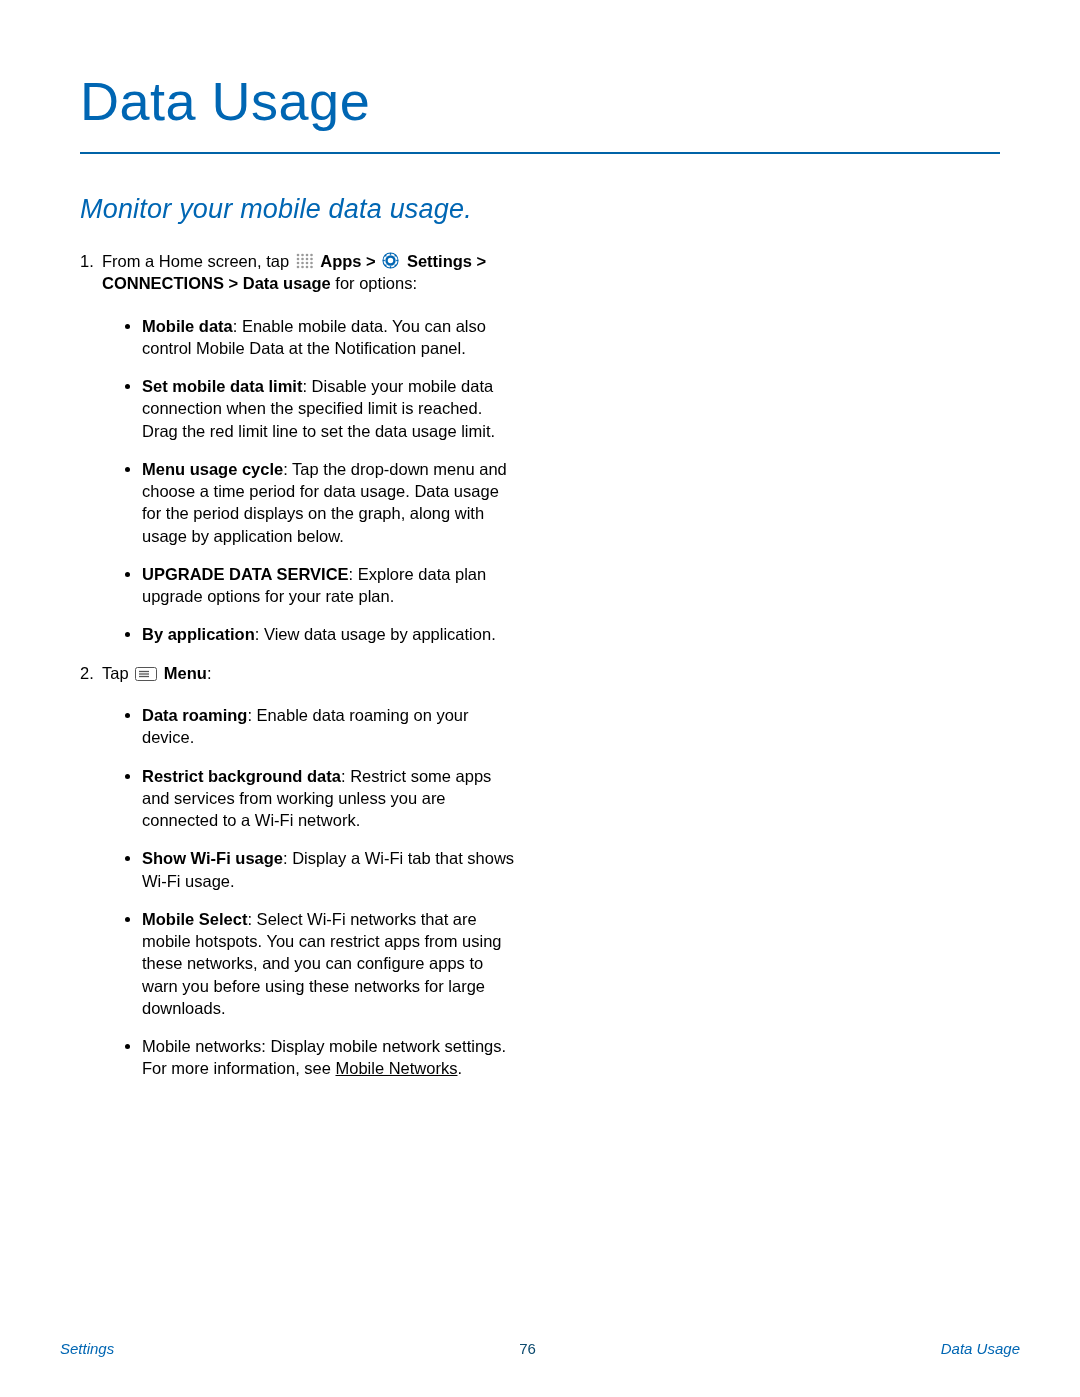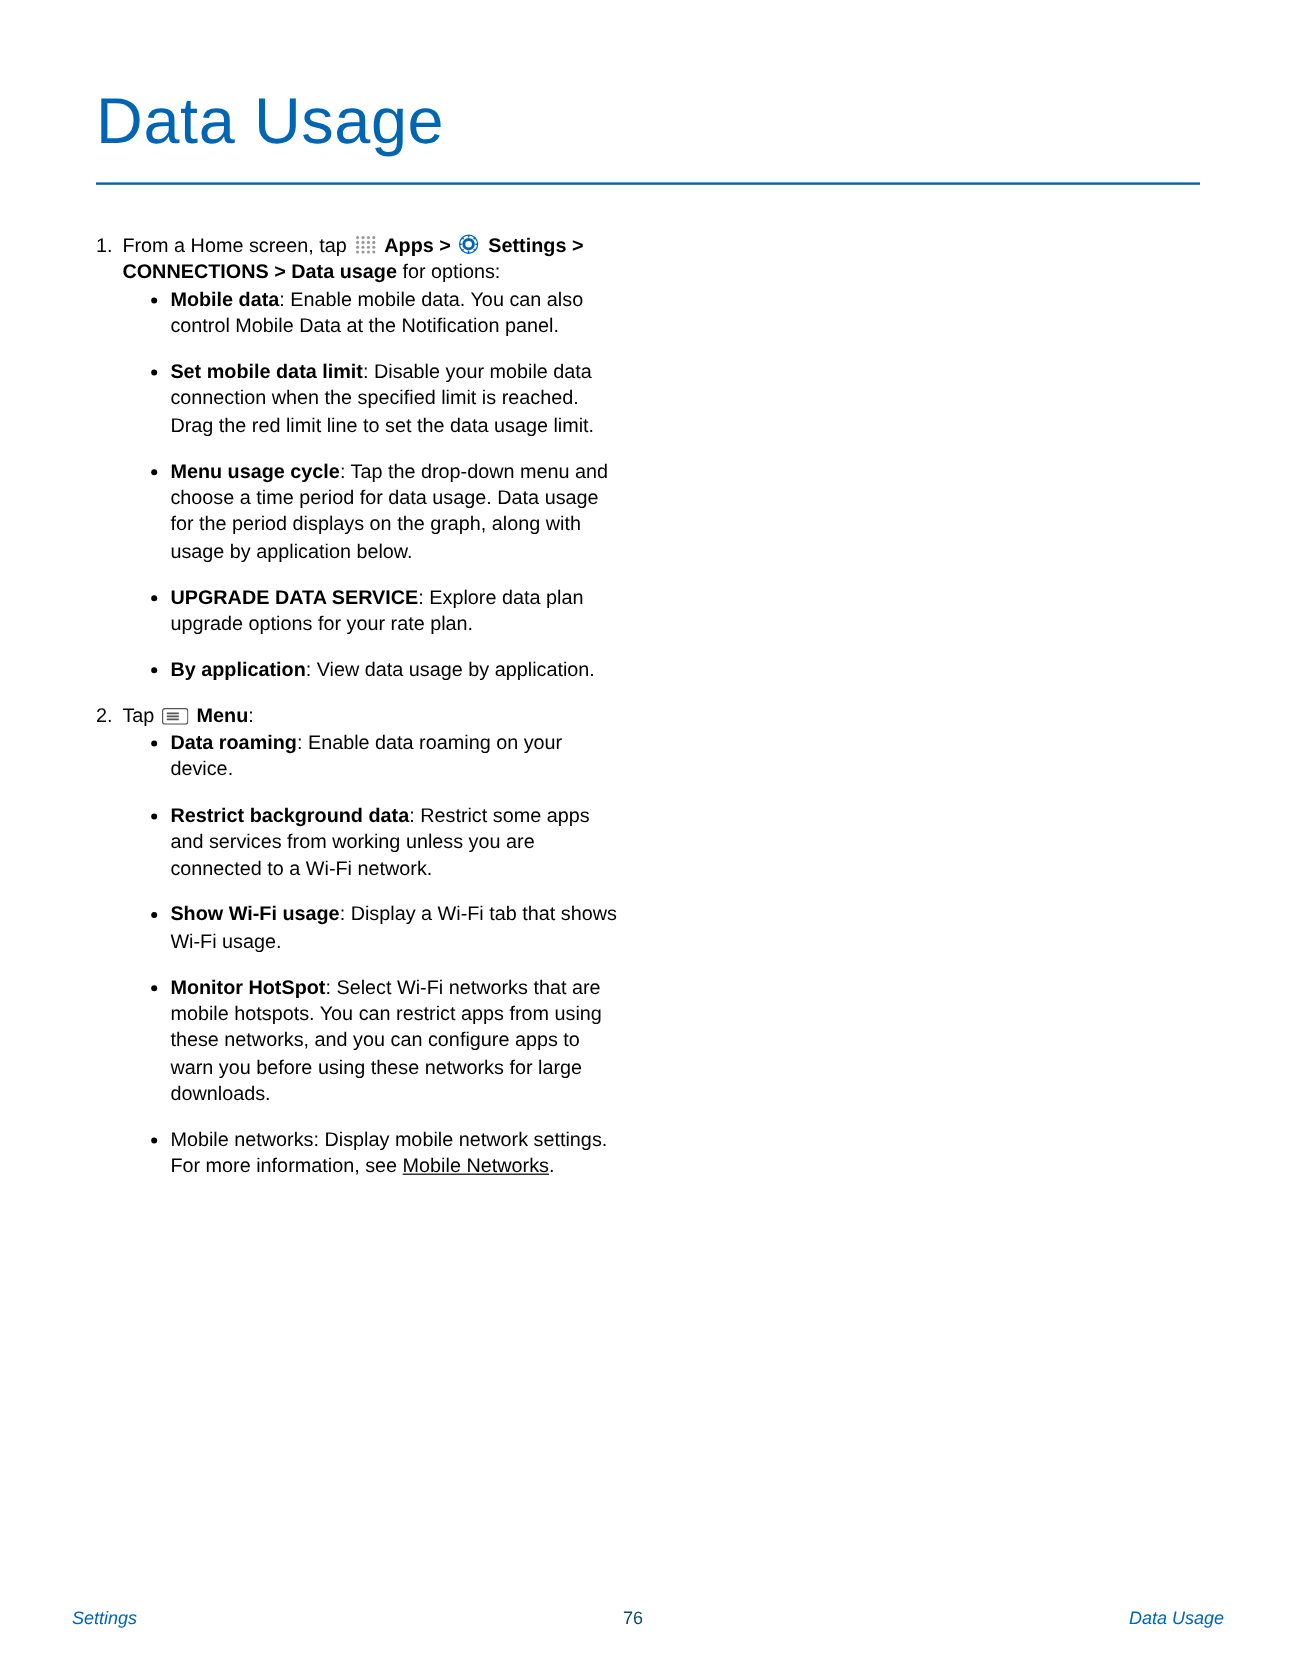--- a/index.html
+++ b/index.html
@@ -57,21 +57,21 @@
     .step-num {
       position: absolute;
       left: 0;
       top: 0;
     }
     .step-body { display: inline; }
     .bold { font-weight: bold; font-family: Arial, Helvetica, sans-serif; }
     .bullets {
       list-style: disc;
       padding-left: 40px;
-      margin-top: 0;
+      margin-top: 20px;
     }
     .bullets li {
       margin-bottom: 16px;
     }
     .inline-icon {
       display: inline-block;
       vertical-align: -2px;
       width: 18px;
       height: 16px;
       margin: 0 2px;
@@ -99,20 +99,21 @@
       font-style: normal;
       color: #0c4a6e;
     }
   </style>
 </head>
 <body>
 
 <div class="page">
   <div class="title">Data Usage</div>
   <hr class="rule">
+  <div class="subtitle">Monitor your mobile data usage.</div>
 
   <div class="content">
 
 
     <div class="step">
       <span class="step-num">1.</span>
       <span class="step-body">
         <span>From a Home screen, tap </span>
         <span class="inline-icon apps-grid">
           <svg viewBox="0 0 18 16">
@@ -177,21 +178,21 @@
             <line x1="4" y1="9.5" x2="14" y2="9.5" stroke="#555" stroke-width="1.3"></line>
           </svg>
         </span>
         <span class="bold">Menu</span><span>:</span>
       </span>
 
       <ul class="bullets">
         <li><span class="bold">Data roaming</span><span>: Enable data roaming on your device.</span></li>
         <li><span class="bold">Restrict background data</span><span>: Restrict some apps and services from working unless you are connected to a Wi-Fi network.</span></li>
         <li><span class="bold">Show Wi-Fi usage</span><span>: Display a Wi-Fi tab that shows Wi-Fi usage.</span></li>
-        <li><span class="bold">Monitor HotSpot</span><span>: Select Wi-Fi networks that are mobile hotspots. You can restrict apps from using these networks, and you can configure apps to warn you before using these networks for large downloads.</span></li>
+        <li><span class="bold">Mobile Select</span><span>: Select Wi-Fi networks that are mobile hotspots. You can restrict apps from using these networks, and you can configure apps to warn you before using these networks for large downloads.</span></li>
         <li><span>Mobile networks: Display mobile network settings. For more information, see </span><a class="link">Mobile Networks</a><span>.</span></li>
       </ul>
     </div>
 
   </div>
 </div>
 
 <div class="footer">
   <span>Settings</span>
   <span class="page-num">76</span>

